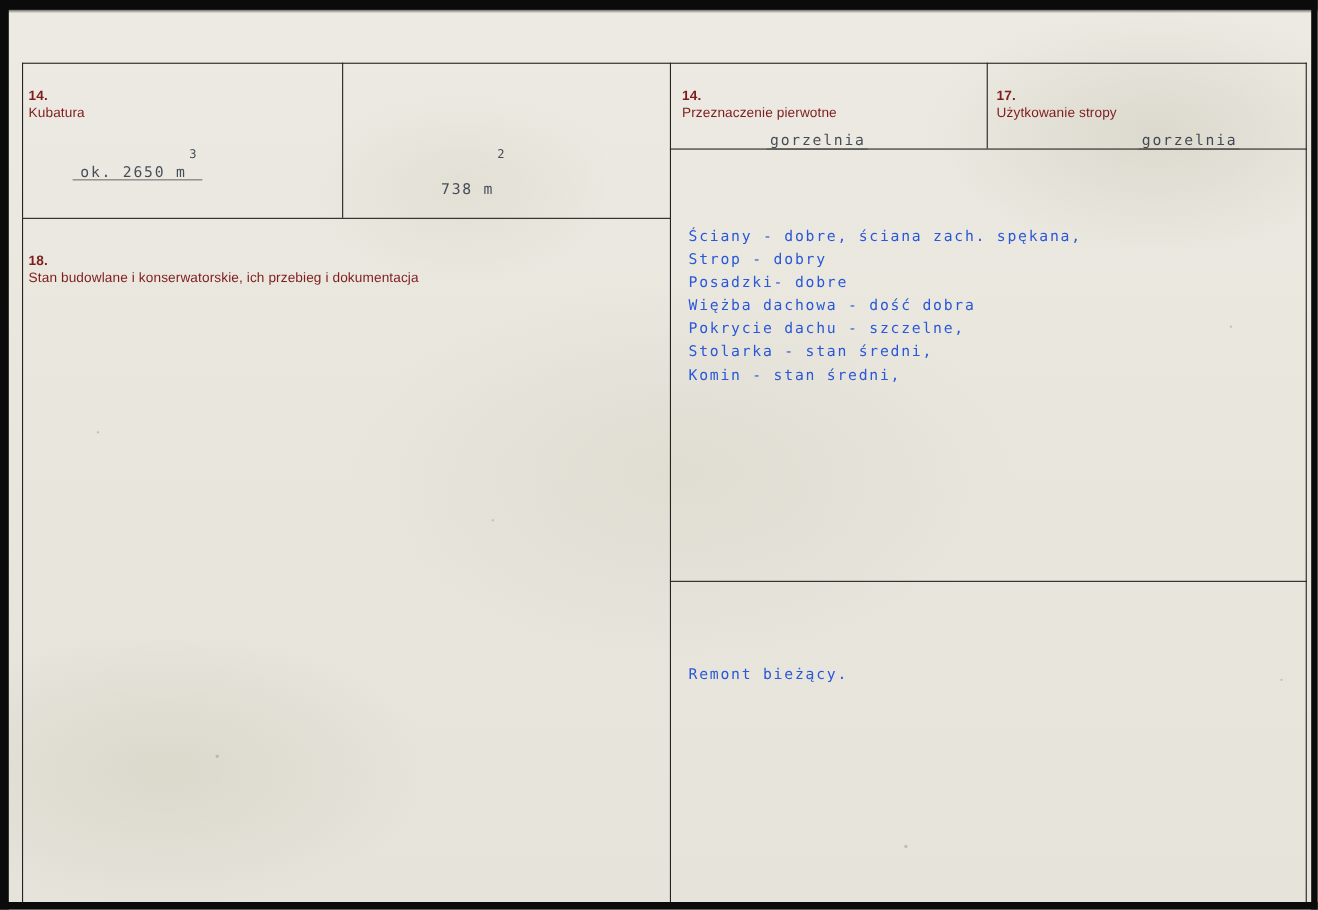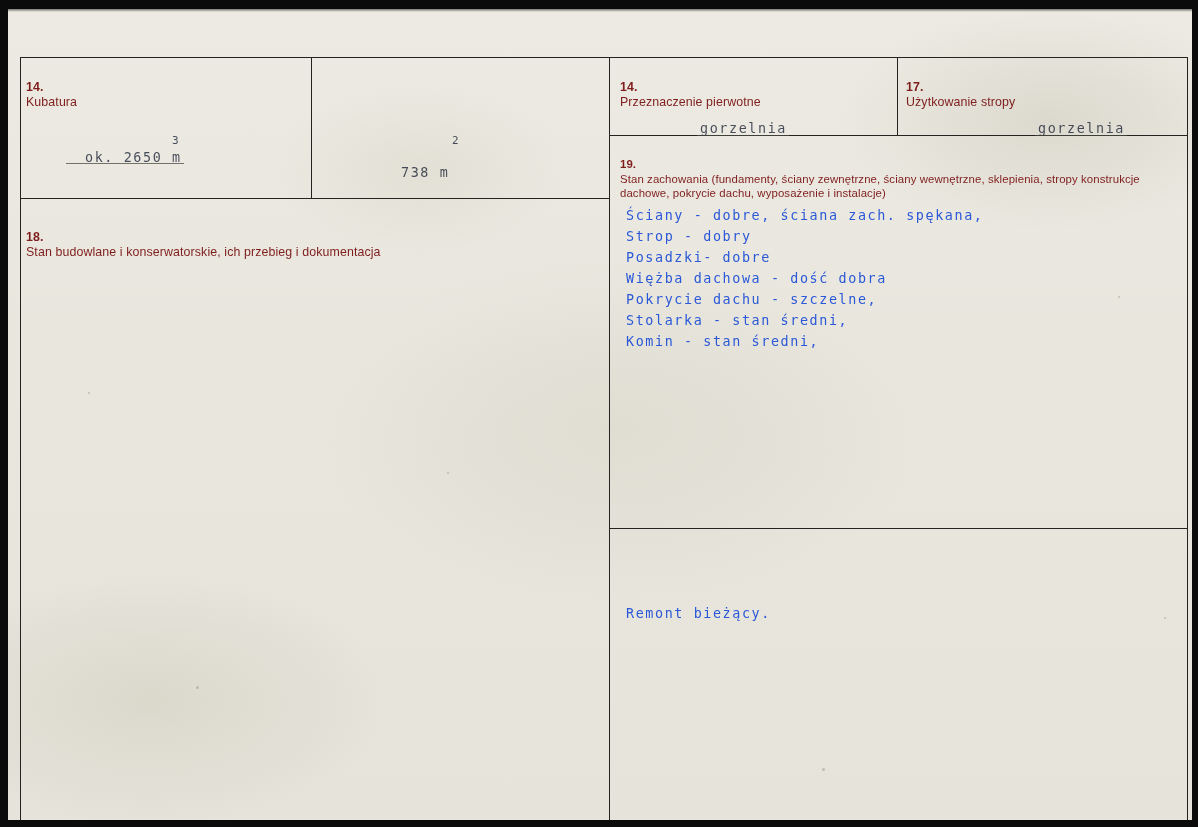--- a/index.html
+++ b/index.html
@@ -134,21 +134,21 @@
   <div class="rule h" style="left:20px;  top:198px; width:590px;"></div>
 
   <div class="rule h" style="left:609px; top:528px; width:579px;"></div>
 
   <div class="rule v" style="left:20px;  top:198px; height:622px;"></div>
 
   <div class="caption" style="left:26px; top:65px; width:270px;">
     <span class="num">14.</span>
     <span>Kubatura</span>
   </div>
-  <div class="typed faint" style="left:85px; top:147px;text-align:right;">ok. 2650 m</div>
+  <div class="typed faint" style="left:73px; top:147px;text-align:right;">ok. 2650 m</div>
   <div class="typed faint tiny" style="left:172px; top:130px;">3</div>
   <div class="stroke" style="left:66px; top:163px; width:118px;"></div>
 
   <div class="typed faint" style="left:401px; top:147px;margin-top:15px;">738 m</div>
   <div class="typed faint tiny" style="left:452px; top:130px;">2</div>
 
   <div class="caption" style="left:620px; top:65px; width:265px;">
     <span class="num">14.</span>
     <span>Przeznaczenie pierwotne</span>
   </div>
@@ -161,24 +161,20 @@
   </div>
   <div class="typed faint" style="left:1038px; top:118px;">gorzelnia</div>
   <div class="stroke" style="left:1035px; top:135px; width:92px;"></div>
 
   <div class="caption" style="left:26px; top:215px; width:560px;">
     <span class="num">18.</span>
     <span>Stan budowlane i konserwatorskie, ich przebieg i dokumentacja</span>
   </div>
   <div class="typed" style="left:60px; top:250px;"></div>
 
-  <div class="caption small" style="left:620px; top:143px; width:555px;">
-    <span class="num">19.</span>
-    <span>Stan zachowania (fundamenty, ściany zewnętrzne, ściany wewnętrzne, sklepienia, stropy konstrukcje dachowe, pokrycie dachu, wyposażenie i instalacje)</span>
-  </div>
   <div class="typed" style="left:626px; top:205px;">Ściany - dobre, ściana zach. spękana,
 Strop - dobry
 Posadzki- dobre
 Więżba dachowa - dość dobra
 Pokrycie dachu - szczelne,
 Stolarka - stan średni,
 Komin - stan średni,</div>
 
   <div class="typed" style="left:626px; top:603px;">Remont bieżący.</div>
 

